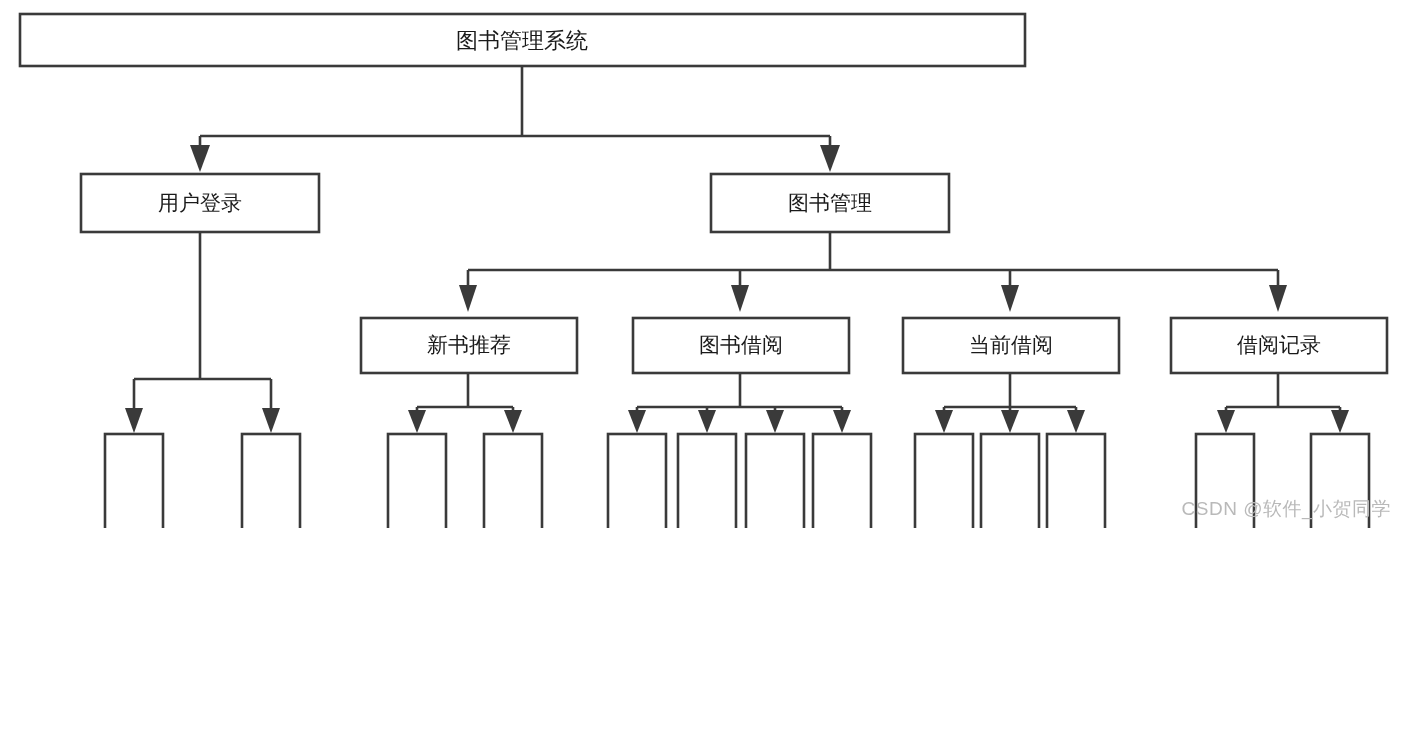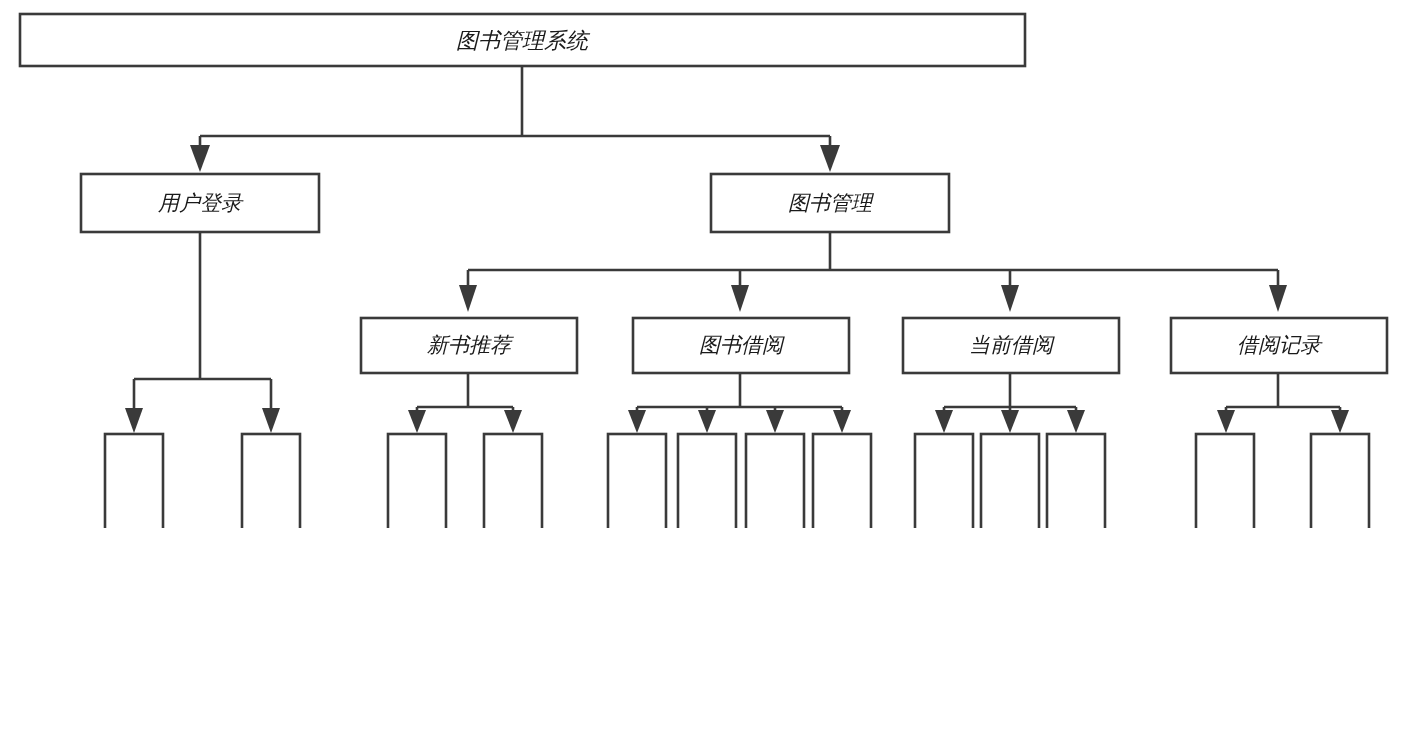--- a/index.html
+++ b/index.html
@@ -10,21 +10,20 @@
   }
   body {
     font-family: "Liberation Sans", "DejaVu Sans", sans-serif;
   }
   #diagram-root {
     position: relative;
     width: 1405px;
     height: 528px;
     background: #ffffff;
     overflow: hidden;
-    font-style: italic;
   }
   svg.diagram-canvas {
     position: absolute;
     left: 0;
     top: 0;
     width: 1405px;
     height: 747px;
     display: block;
   }
   .node-box {
@@ -225,14 +224,15 @@
   <div class="leaf-label" style="left:746px; top:434px; width:58px; height:301px; padding-top:8px;">编辑图书（管理员）</div>
   <div class="leaf-label" style="left:813px; top:434px; width:58px; height:301px; padding-top:72px;">借阅图书</div>
 
   <div class="leaf-label" style="left:915px; top:434px; width:58px; height:301px; padding-top:72px;">查询图书</div>
   <div class="leaf-label" style="left:981px; top:434px; width:58px; height:301px; padding-top:72px;">归还图书</div>
   <div class="leaf-label" style="left:1047px; top:434px; width:58px; height:301px; padding-top:8px;">确认归还（管理员）</div>
 
   <div class="leaf-label" style="left:1196px; top:434px; width:58px; height:301px; padding-top:42px;">新增借阅记录</div>
   <div class="leaf-label" style="left:1311px; top:434px; width:58px; height:301px; padding-top:42px;">查询借阅记录</div>
 
+  <div class="watermark">CSDN @软件_小贺同学</div>
 
 </div>
 
 </body></html>

